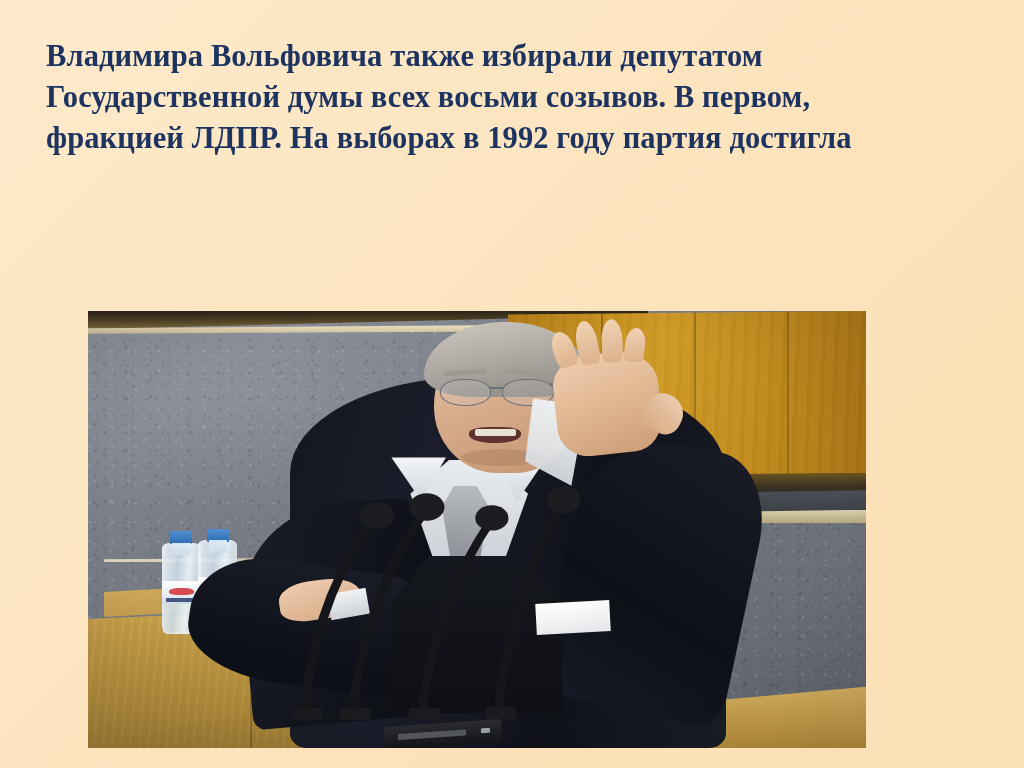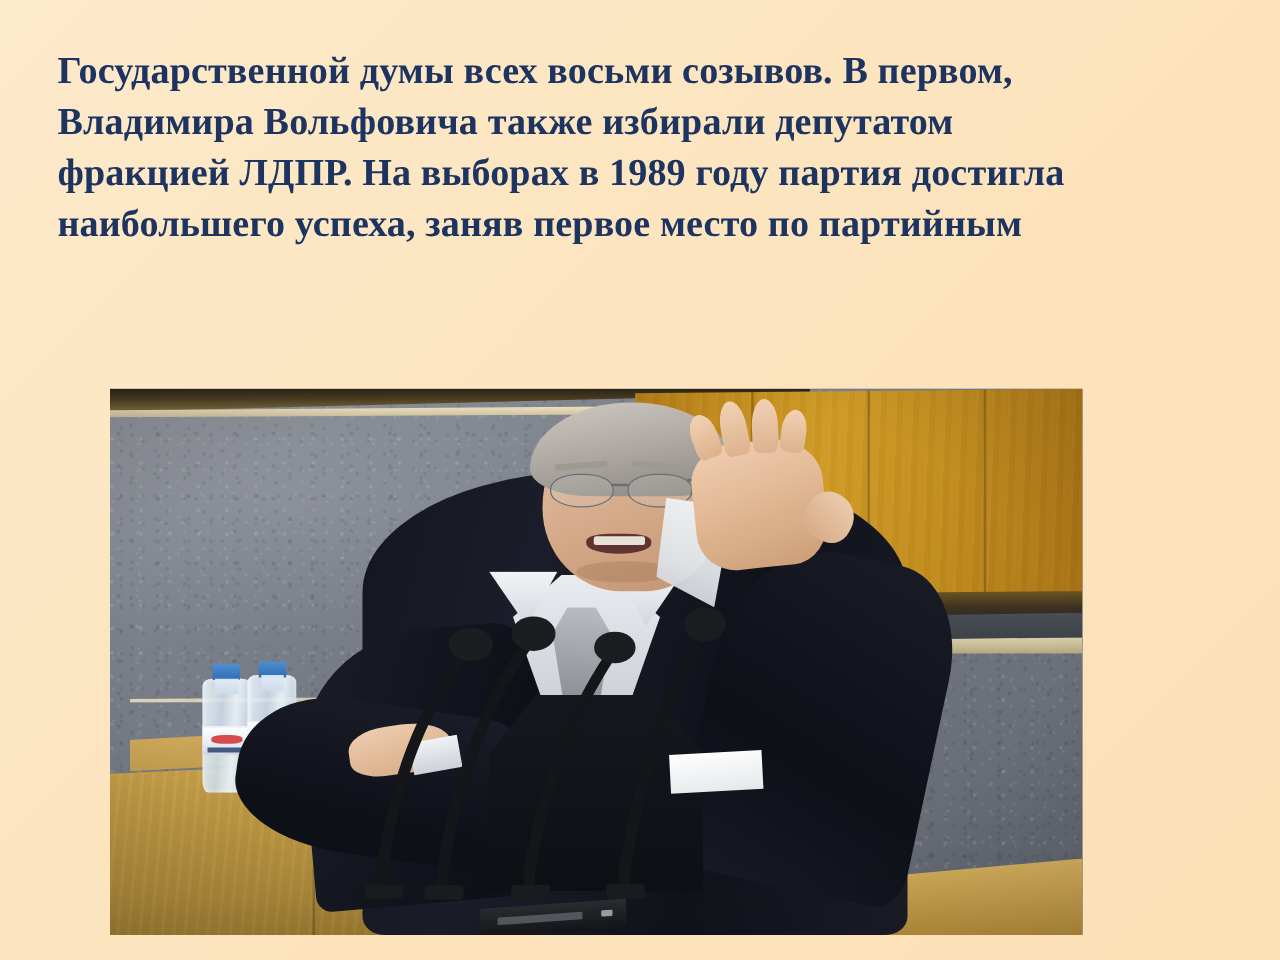--- a/index.html
+++ b/index.html
@@ -601,24 +601,23 @@
     pointer-events: none;
     background: radial-gradient(ellipse 85% 85% at 50% 45%, rgba(0,0,0,0) 55%, rgba(0,0,0,0.18) 100%);
   }
 </style>
 </head>
 <body>
 
 <div id="slide">
 
   <div id="body-text">
+    <p>Владимира Вольфовича также избирали депутатом</p>
     <p>Государственной думы всех восьми созывов. В первом,</p>
-    <p>Владимира Вольфовича также избирали депутатом</p>
-    <p>фракцией   ЛДПР.  На выборах в 1989 году партия достигла</p>
-    <p>наибольшего успеха, заняв первое место по партийным</p>
+    <p>фракцией   ЛДПР.  На выборах в 1992 году партия достигла</p>
   </div>
 
   <div id="photo" aria-label="Пожилой мужчина в тёмном костюме выступает с трибуны Государственной думы, подняв правую руку">
 
     <div class="wall-stone"></div>
     <div class="top-beam"></div>
     <div class="top-beam-light"></div>
 
     <div class="wall-wood">
       <div class="wood-seam" style="left:26%"></div>

